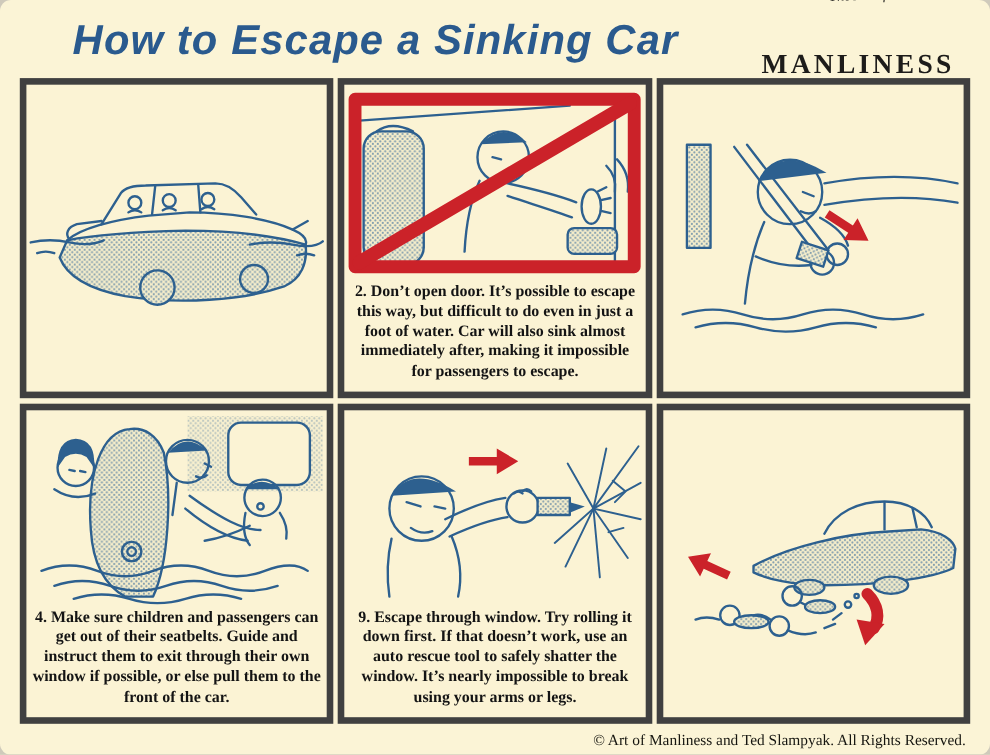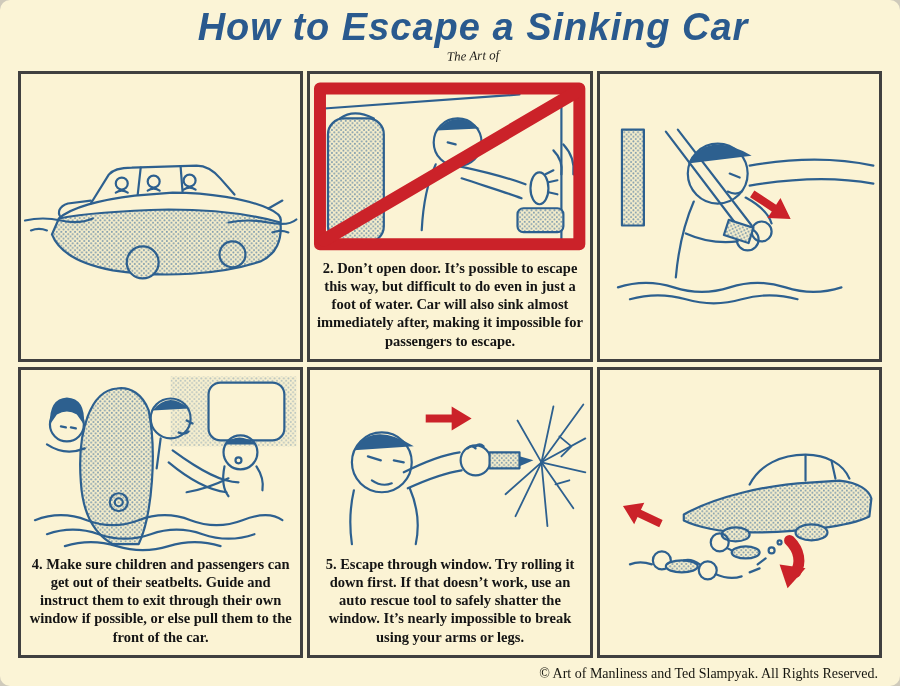--- a/index.html
+++ b/index.html
@@ -9,21 +9,21 @@
     background:#FBF4D6;
     border-radius:10px;
     overflow:hidden;
     font-family:"Liberation Serif", serif;
     color:#161616;
   }
   
   .header{
     position:absolute;top:0;left:0;right:0;height:68px;
     display:flex;align-items:center;justify-content:space-between;
-    padding:6px 20px 0 66px;box-sizing:border-box;flex-direction:column;
+    padding:6px 20px 0 66px;box-sizing:border-box;
   }
   .title{
     font-family:"Liberation Sans", sans-serif;
     font-style:italic;font-weight:bold;
     font-size:38px;letter-spacing:1px;
     color:#2A5A8E;white-space:nowrap;
   }
   .logo{width:200px;text-align:center;color:#1d1c1a;line-height:1;}
   .logo-tagline{
     font-family:"Liberation Serif", serif;font-style:italic;
@@ -42,21 +42,21 @@
   .mustache{width:34px;height:12px;display:block;}
   
   .grid{
     position:absolute;left:18px;right:18px;top:71px;
     display:grid;
     grid-template-columns:repeat(3,1fr);
     grid-template-rows:291px 291px;
     gap:5px 4px;
   }
   .panel{
-    border:3px solid #404040;
+    border:6px solid #404040;
     background:#FBF3D4;
     box-sizing:border-box;
     display:flex;flex-direction:column;
     overflow:hidden;
   }
   .illo{flex:1;min-height:0;position:relative;}
   .illo svg{width:100%;height:100%;display:block;}
   .caption{
     font-family:"Liberation Serif", serif;
     font-weight:bold;font-size:14.5px;line-height:1.26;
@@ -278,21 +278,21 @@
               <path d="M232,86 L208,44"></path>
             <path d="M250,60 L262,70 L252,80"></path>
               <path d="M246,108 L260,104"></path>
           </g>
 
           <g transform="translate(116,30)">
             <path d="M0,8 L26,8 L26,0 L46,12 L26,24 L26,16 L0,16 Z" fill="#CB2229" stroke="none"></path>
           </g>
         </svg>
       </div>
-      <div class="caption">5. Escape through window. Try rolling it down first. If that doesn’t work, use an auto rescue tool to safely shatter the window. It’s nearly impossible to break using your arms or legs.</div>
+      <div class="caption">9. Escape through window. Try rolling it down first. If that doesn’t work, use an auto rescue tool to safely shatter the window. It’s nearly impossible to break using your arms or legs.</div>
     </div>
 
     <div class="panel">
       <div class="illo">
         <svg viewBox="0 0 280 180" fill="none" stroke="#2D608F" stroke-width="2.2" stroke-linecap="round" stroke-linejoin="round">
 
           <path d="M84,92 C116,74 168,62 210,60 L240,58 C260,60 270,68 272,76 L270,94 C250,104 200,110 150,110 C120,110 96,104 84,98 Z" fill="url(#ht)"></path>
           <path d="M150,62 C160,42 182,32 206,32 C228,32 244,42 250,56"></path>
           <path d="M206,33 L206,58"></path>
             <path d="M232,38 L236,56"></path>

